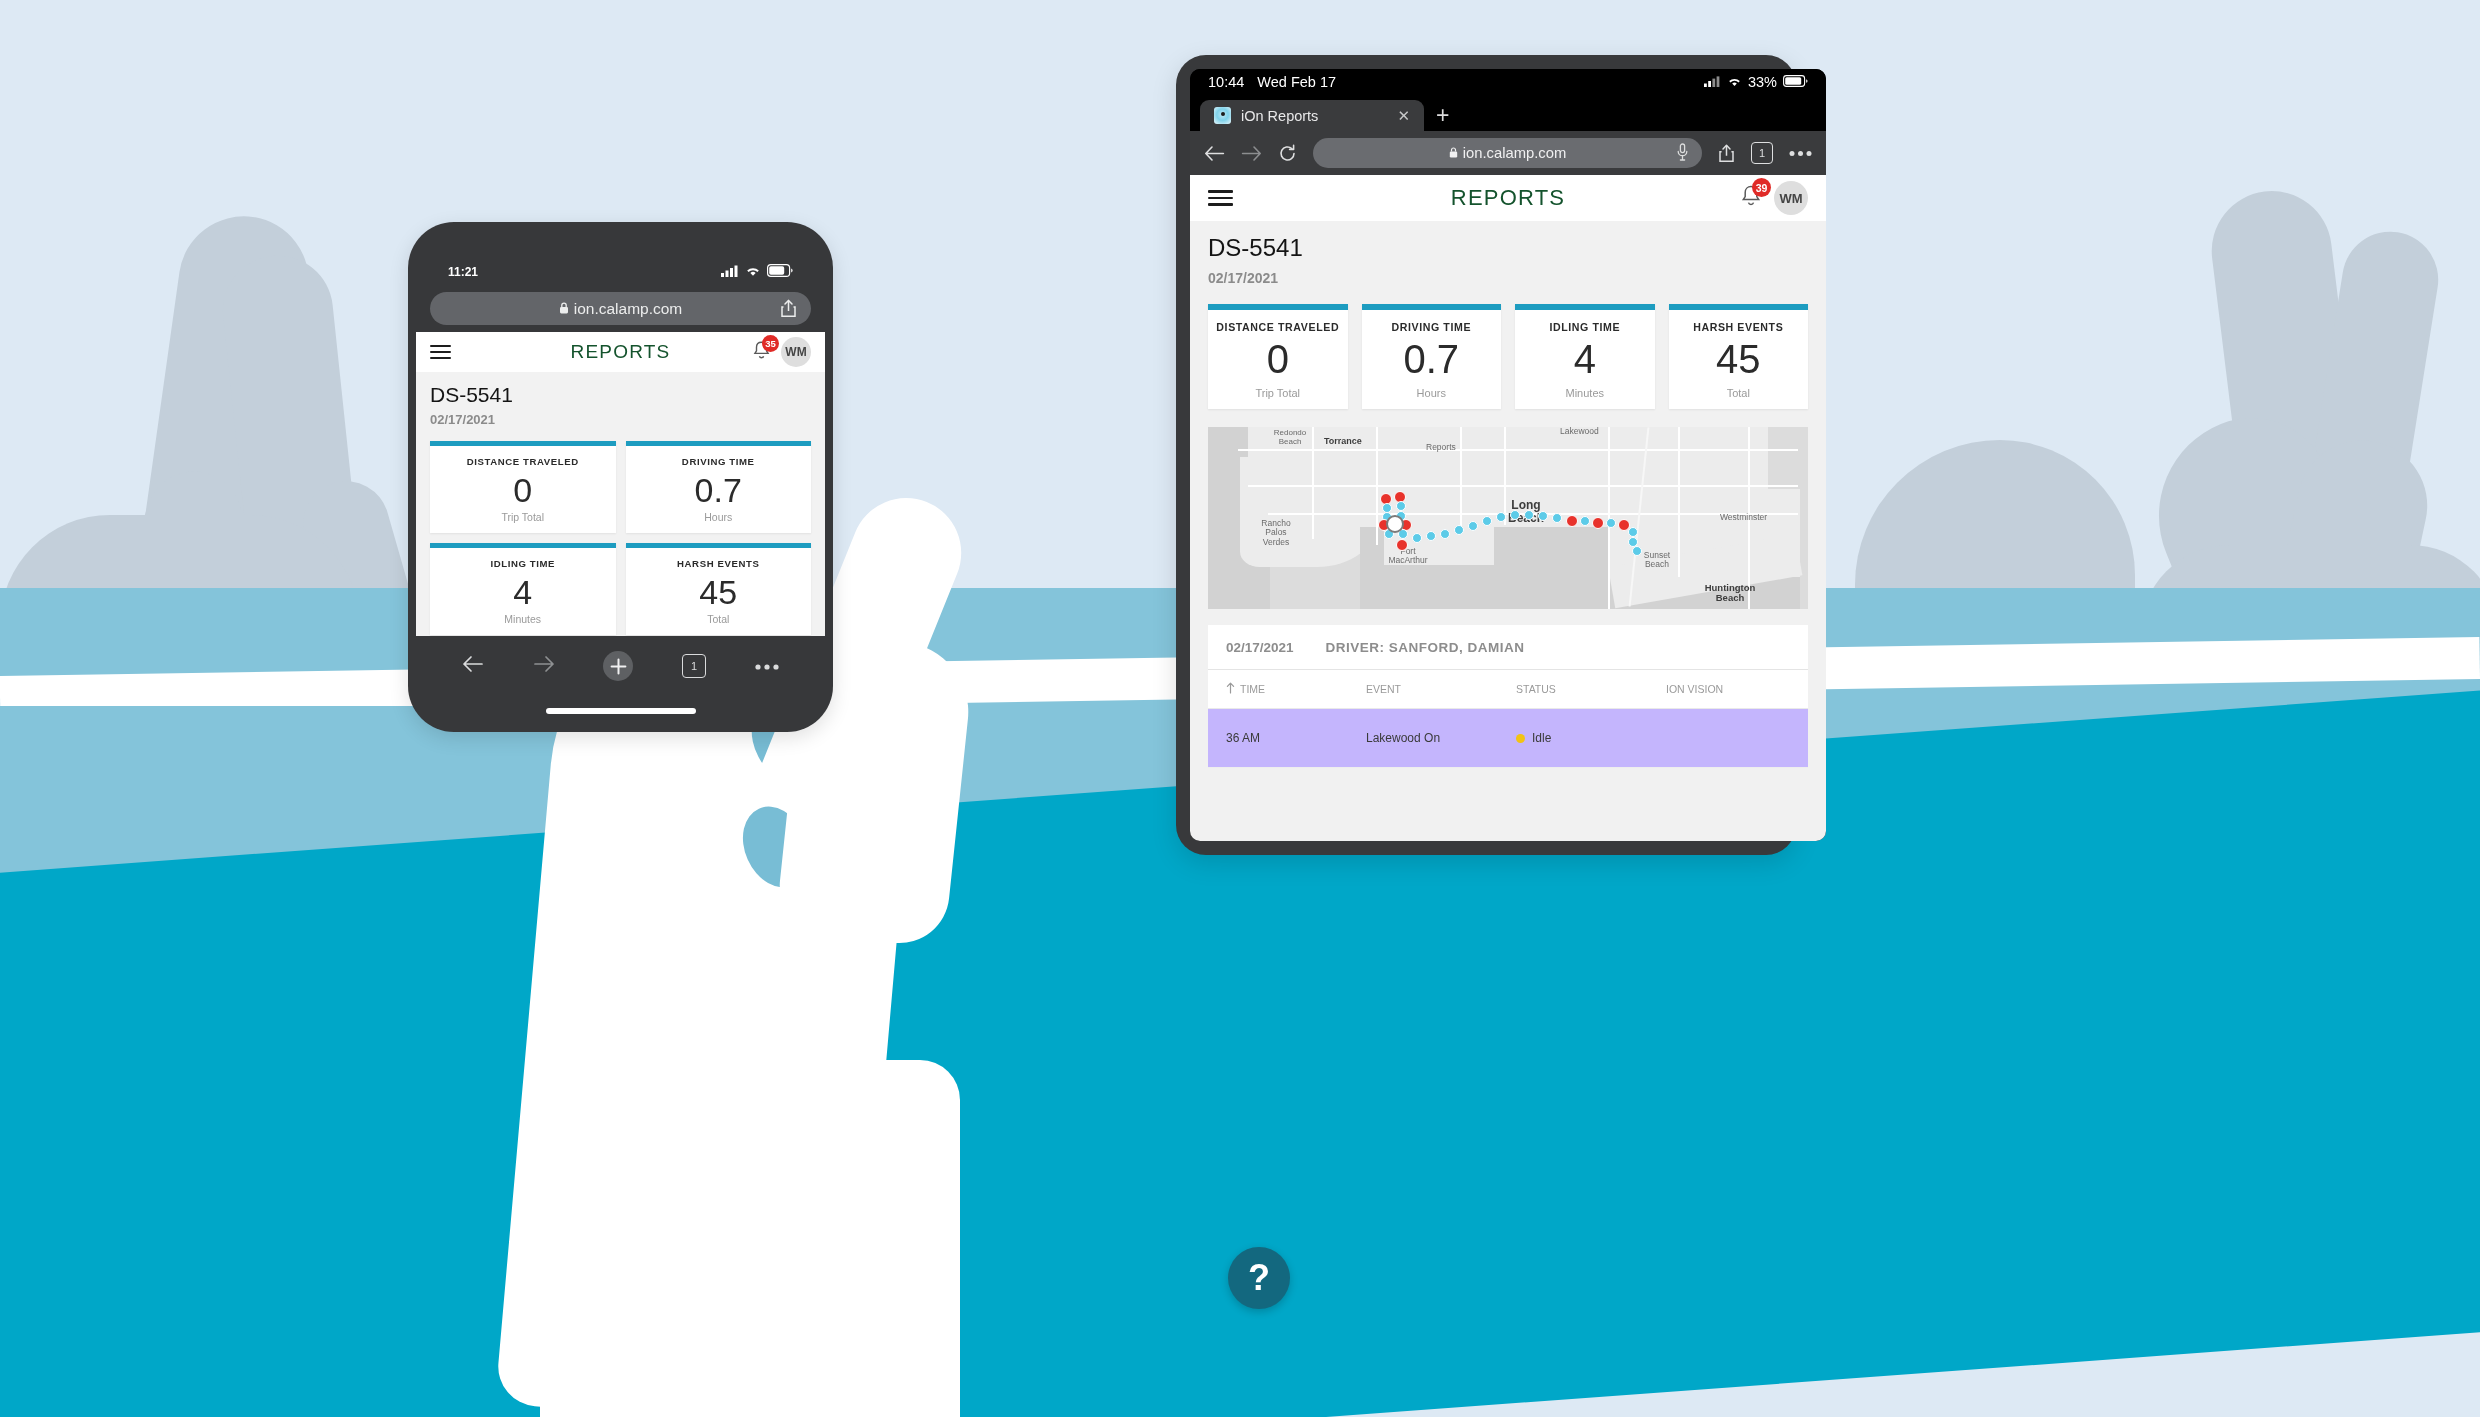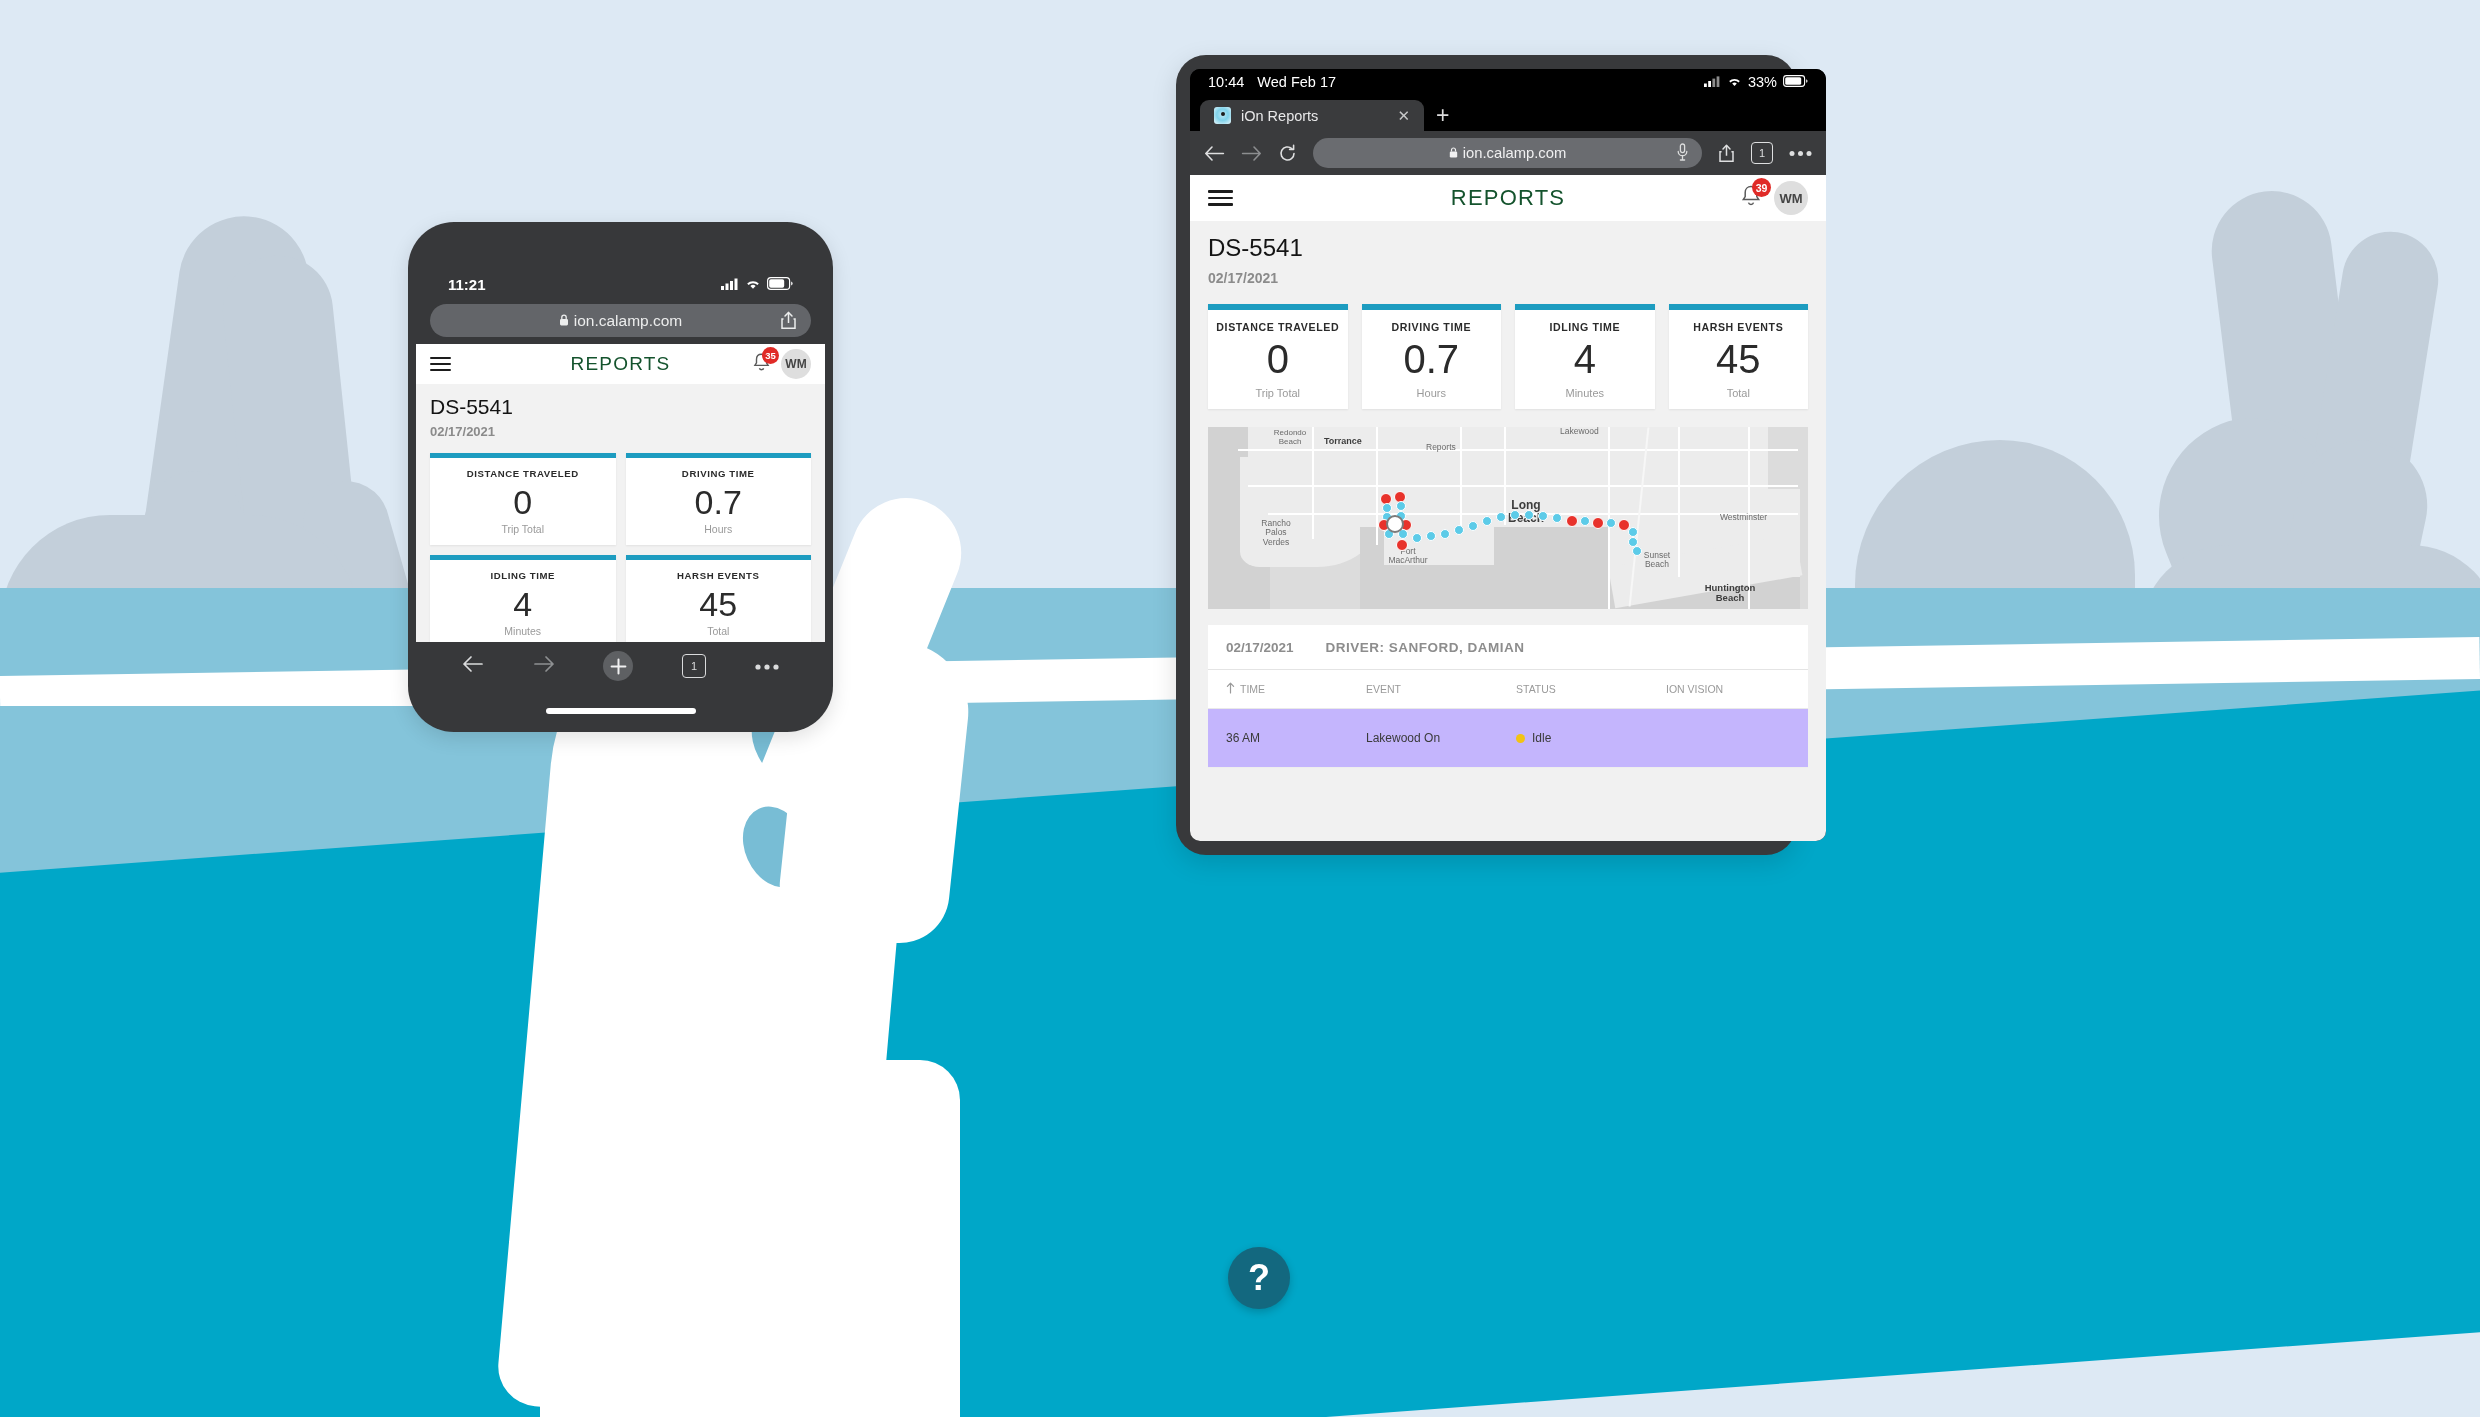--- a/index.html
+++ b/index.html
@@ -34,21 +34,21 @@
   .finger{position:absolute;background:#78bdd5;border-radius:50%;}
 
   
   .device{position:absolute;}
 
   
   .phone{left:408px;top:222px;width:425px;height:510px;background:#37383a;border-radius:46px;
       box-shadow:0 6px 20px rgba(0,0,0,.12);}
   .phone-screen{position:absolute;left:8px;top:38px;width:409px;height:407px;background:#37383a;overflow:hidden;}
   .ph-status{height:24px;display:flex;align-items:center;justify-content:space-between;
-      padding:0 32px;color:#fff;font-size:15px;font-weight:bold;margin-top:12px;}
+      padding:0 32px;color:#fff;font-size:12px;font-weight:bold;}
   .ph-status .right{display:flex;align-items:center;gap:6px;}
   .ph-url{margin:8px 14px 7px;height:33px;background:#636569;border-radius:17px;
       display:flex;align-items:center;justify-content:center;position:relative;}
   .ph-url .txt{color:#eceded;font-size:15.5px;display:flex;align-items:center;gap:5px;}
   .ph-url .share{position:absolute;right:14px;top:7px;}
   .phone-web{background:#f2f2f2;height:304px;overflow:hidden;}
   .phone-bottom{position:absolute;left:8px;bottom:42px;width:409px;height:48px;background:#37383a;
       display:flex;align-items:center;justify-content:space-around;padding:0 22px;box-sizing:border-box;}
   .home-ind{position:absolute;left:50%;transform:translateX(-50%);bottom:18px;width:150px;height:6px;
       background:#fff;border-radius:3px;}

